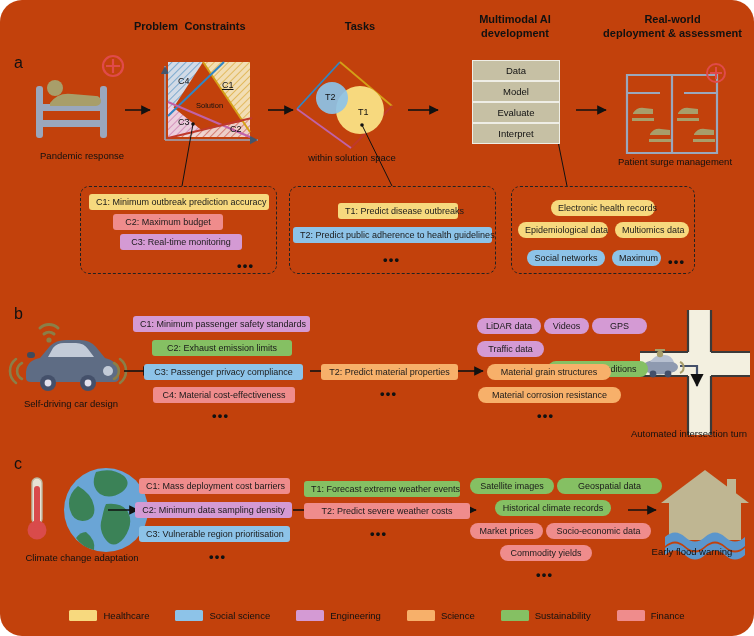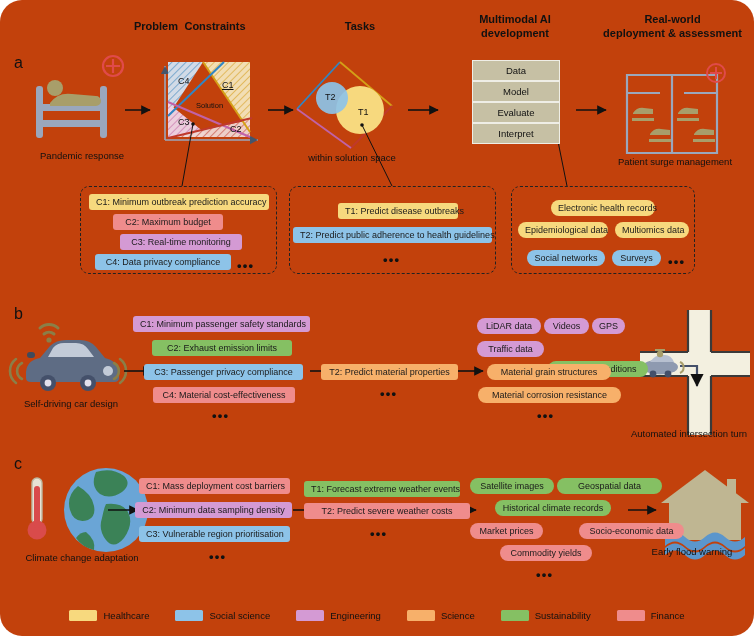--- a/index.html
+++ b/index.html
@@ -340,51 +340,50 @@
     <div class="stack-row">Data</div>
     <div class="stack-row">Model</div>
     <div class="stack-row">Evaluate</div>
     <div class="stack-row">Interpret</div>
   </div>
 
   <div class="dashbox" style="left:80px;top:186px;width:197px;height:88px;"></div>
   <div class="pill c-health" style="left:89px;top:194px;width:180px;">C1: Minimum outbreak prediction accuracy</div>
   <div class="pill c-fin" style="left:113px;top:214px;width:110px;">C2: Maximum budget</div>
   <div class="pill c-eng" style="left:120px;top:234px;width:122px;">C3: Real-time monitoring</div>
-  <div class="pill c-social" style="left:95px;top:254px;width:136px;">C4: Data privacy compliance</div>
   <div class="dots" style="left:237px;top:259px;">•••</div>
 
   <div class="dashbox" style="left:289px;top:186px;width:207px;height:88px;"></div>
   <div class="pill c-health" style="left:330px;top:203px;width:120px;margin-left:8px;">T1: Predict disease outbreaks</div>
   <div class="pill c-social" style="left:293px;top:227px;width:199px;">T2: Predict public adherence to health guidelines</div>
   <div class="dots" style="left:383px;top:253px;">•••</div>
 
   <div class="dashbox" style="left:511px;top:186px;width:184px;height:88px;"></div>
   <div class="pill round c-health" style="left:551px;top:200px;width:104px;">Electronic health records</div>
   <div class="pill round c-health" style="left:518px;top:222px;width:90px;">Epidemiological data</div>
   <div class="pill round c-health" style="left:615px;top:222px;width:74px;">Multiomics data</div>
   <div class="pill round c-social" style="left:527px;top:250px;width:78px;">Social networks</div>
-  <div class="pill round c-social" style="left:612px;top:250px;width:49px;">Surveys</div>
+  <div class="pill round c-social" style="left:612px;top:250px;width:49px;">Maximum</div>
   <div class="dots" style="left:668px;top:255px;">•••</div>
 
   <div class="caption" style="left:6px;top:398px;width:130px;">Self-driving car design</div>
   <div class="caption" style="left:625px;top:428px;width:128px;">Automated intersection turn</div>
 
   <div class="pill c-eng" style="left:133px;top:316px;width:177px;">C1: Minimum passenger safety standards</div>
   <div class="pill c-sust" style="left:152px;top:340px;width:140px;">C2: Exhaust emission limits</div>
   <div class="pill c-social" style="left:144px;top:364px;width:159px;">C3: Passenger privacy compliance</div>
   <div class="pill c-fin" style="left:153px;top:387px;width:142px;">C4: Material cost-effectiveness</div>
   <div class="dots" style="left:212px;top:409px;">•••</div>
 
   <div class="pill c-sci" style="left:321px;top:364px;width:137px;">T2: Predict material properties</div>
   <div class="dots" style="left:380px;top:387px;">•••</div>
 
   <div class="pill round c-eng" style="left:477px;top:318px;width:64px;">LiDAR data</div>
   <div class="pill round c-eng" style="left:544px;top:318px;width:45px;">Videos</div>
-  <div class="pill round c-eng" style="left:592px;top:318px;width:33px;">GPS</div>
+  <div class="pill round c-eng" style="left:592px;top:318px;width:55px;">GPS</div>
   <div class="pill round c-eng" style="left:477px;top:341px;width:67px;">Traffic data</div>
   <div class="pill round c-sust" style="left:548px;top:341px;width:100px;margin-top:20px;">Weather conditions</div>
   <div class="pill round c-sci" style="left:487px;top:364px;width:124px;">Material grain structures</div>
   <div class="pill round c-sci" style="left:478px;top:387px;width:143px;">Material corrosion resistance</div>
   <div class="dots" style="left:537px;top:409px;">•••</div>
 
   <div class="caption" style="left:14px;top:552px;width:136px;">Climate change adaptation</div>
   <div class="caption" style="left:637px;top:546px;width:110px;">Early flood warning</div>
 
   <div class="pill c-fin" style="left:139px;top:478px;width:151px;">C1: Mass deployment cost barriers</div>
@@ -393,21 +392,21 @@
   <div class="dots" style="left:209px;top:550px;">•••</div>
 
   <div class="pill c-sust" style="left:304px;top:481px;width:156px;">T1: Forecast extreme weather events</div>
   <div class="pill c-fin" style="left:304px;top:503px;width:166px;">T2: Predict severe weather costs</div>
   <div class="dots" style="left:370px;top:527px;">•••</div>
 
   <div class="pill round c-sust" style="left:470px;top:478px;width:84px;">Satellite images</div>
   <div class="pill round c-sust" style="left:557px;top:478px;width:105px;">Geospatial data</div>
   <div class="pill round c-sust" style="left:495px;top:500px;width:116px;">Historical climate records</div>
   <div class="pill round c-fin" style="left:470px;top:523px;width:73px;padding-left:7px;">Market prices</div>
-  <div class="pill round c-fin" style="left:546px;top:523px;width:105px;margin-left:33px;">Socio-economic data</div>
+  <div class="pill round c-fin" style="left:546px;top:523px;width:105px;">Socio-economic data</div>
   <div class="pill round c-fin" style="left:500px;top:545px;width:92px;">Commodity yields</div>
   <div class="dots" style="left:536px;top:568px;">•••</div>
 
   <div class="legend">
     <div class="legend-item">
       <span class="legend-swatch" style="background:#f7d97e;"></span>
       <span class="legend-label">Healthcare</span>
     </div>
     <div class="legend-item">
       <span class="legend-swatch" style="background:#8dc3e8;"></span>

